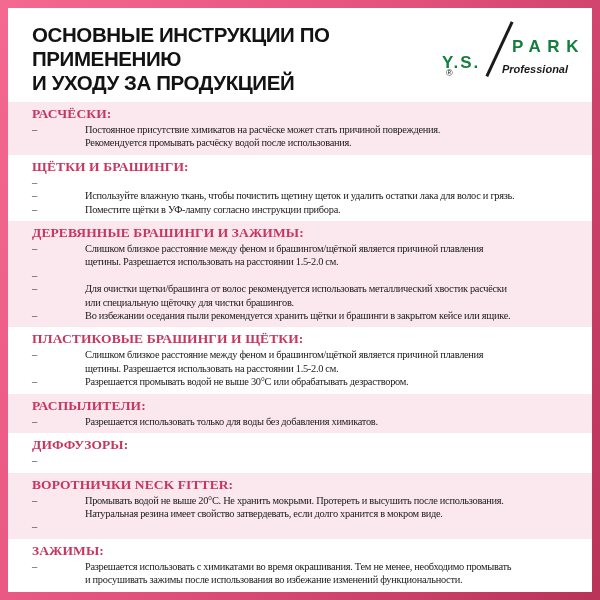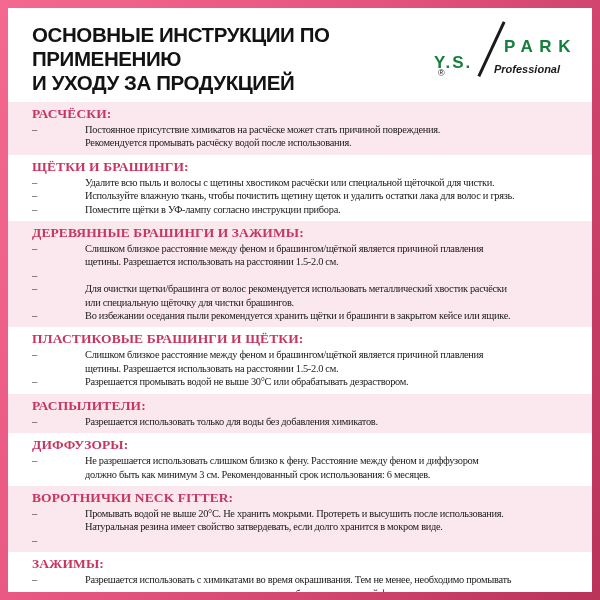--- a/index.html
+++ b/index.html
@@ -18,21 +18,21 @@
   .card {
     width: 100%; height: 100%;
     background: #fff;
     display: flex; flex-direction: column;
     overflow: hidden;
   }
   
   .header {
     background: #fff;
     display: flex; justify-content: space-between; align-items: flex-start;
-    padding: 15px 22px 7px 24px;
+    padding: 15px 14px 7px 24px;
   }
   .title {
     margin: 0;
     font-size: 20.5px; line-height: 24px;
     font-weight: 700; color: #131313;
     letter-spacing: -0.4px;
     white-space: pre-line;
   }
   
   .logo { position: relative; width: 138px; height: 60px; flex-shrink: 0; margin-top: -2px; }
@@ -109,21 +109,20 @@
 Рекомендуется промывать расчёску водой после использования.</span>
           </li>
         </ul>
       </div>
 
       <div class="section">
         <h2>ЩЁТКИ И БРАШИНГИ:</h2>
         <ul>
           <li class="bullet">
             <span class="dash">–</span>
-            <span class="text">Удалите всю пыль и волосы с щетины хвостиком расчёски или специальной щёточкой для чистки.</span>
           </li>
           <li class="bullet">
             <span class="dash">–</span>
             <span class="text">Используйте влажную ткань, чтобы почистить щетину щеток и удалить остатки лака для волос и грязь.</span>
           </li>
           <li class="bullet">
             <span class="dash">–</span>
             <span class="text">Поместите щётки в УФ-лампу согласно инструкции прибора.</span>
           </li>
         </ul>
@@ -175,22 +174,20 @@
             <span class="text">Разрешается использовать только для воды без добавления химикатов.</span>
           </li>
         </ul>
       </div>
 
       <div class="section">
         <h2>ДИФФУЗОРЫ:</h2>
         <ul>
           <li class="bullet">
             <span class="dash">–</span>
-            <span class="text">Не разрешается использовать слишком близко к фену. Расстояние между феном и диффузором
-должно быть как минимум 3 см. Рекомендованный срок использования: 6 месяцев.</span>
           </li>
         </ul>
       </div>
 
       <div class="section">
         <h2>ВОРОТНИЧКИ NECK FITTER:</h2>
         <ul>
           <li class="bullet">
             <span class="dash">–</span>
             <span class="text">Промывать водой не выше 20°C. Не хранить мокрыми. Протереть и высушить после использования.

